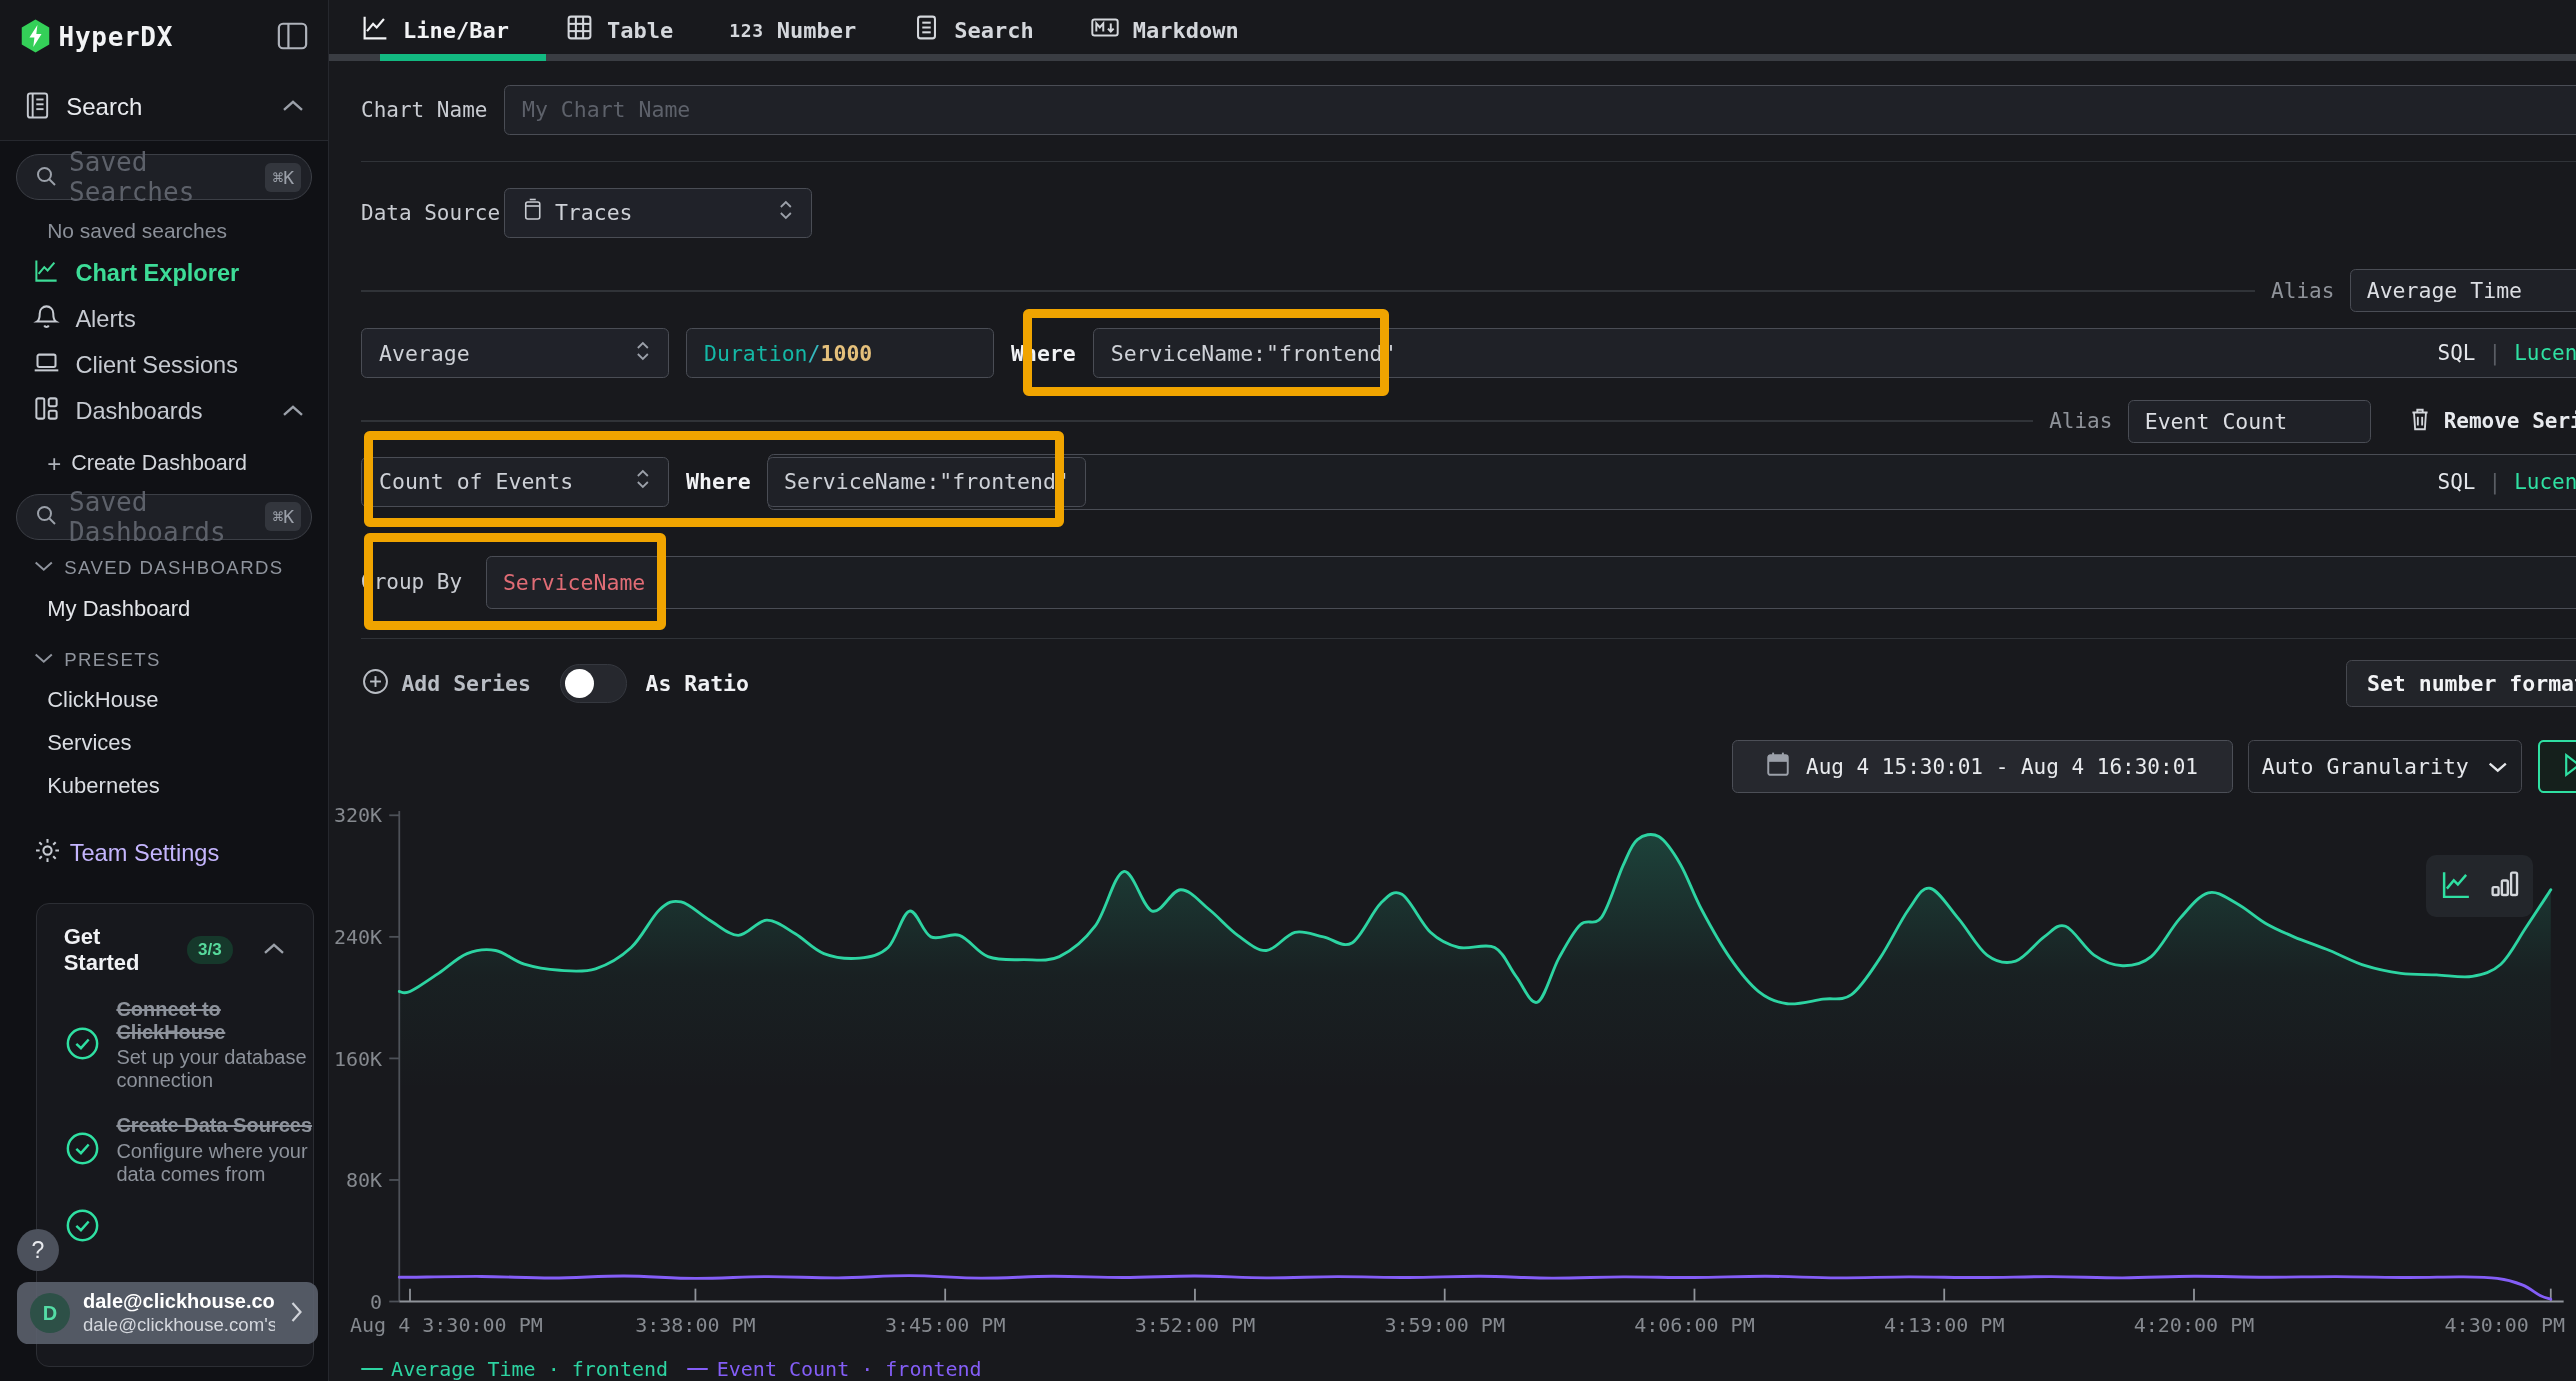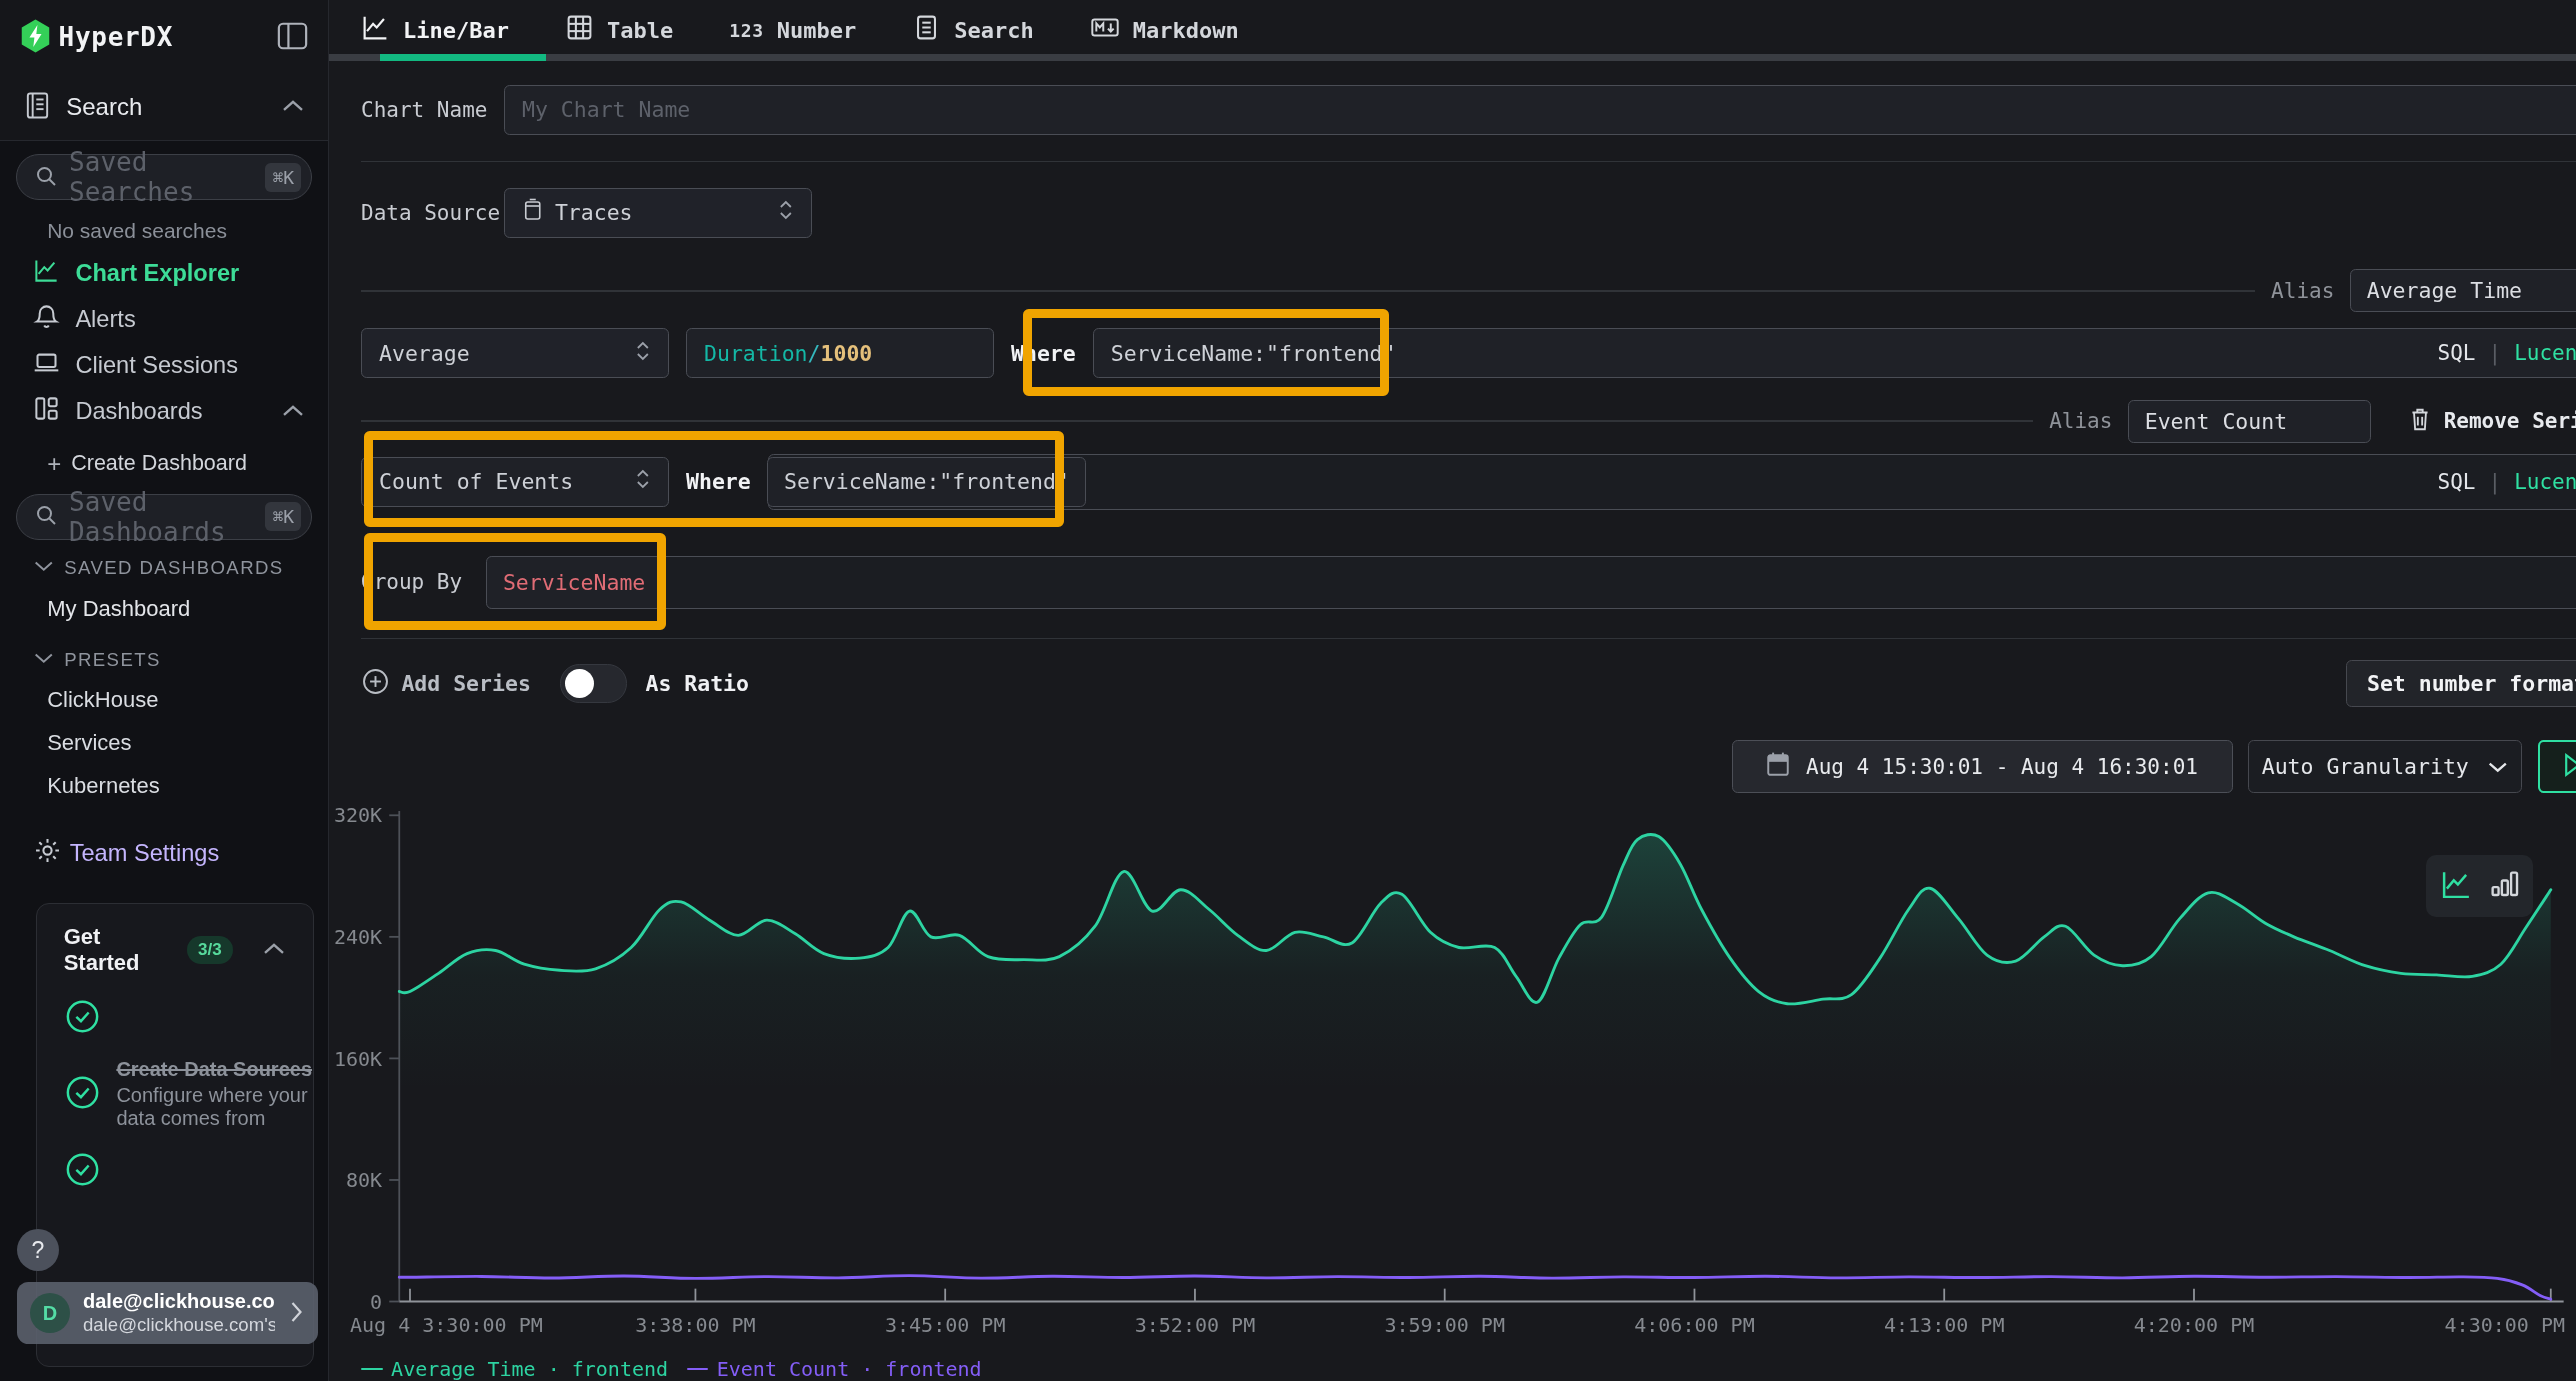--- a/index.html
+++ b/index.html
@@ -289,20 +289,24 @@
             </svg>
         </span>
       </div>
 
       <div class="gs-step">
         <span>
           <svg width="37" height="37" viewBox="0 0 24 24" fill="none" stroke="#2fe0a2" stroke-width="1.6">
               <circle cx="12" cy="12" r="9.5"></circle>
               <polyline points="8,12.2 11,15 16,9.4"></polyline>
             </svg>
+        </span>
+        <span class="gs-texts">
+          <span class="gs-step-title" style="display:block">Connect to ClickHouse</span>
+          <span class="gs-step-desc" style="display:block">Set up your database connection</span>
         </span>
       </div>
       <div class="gs-step">
         <span>
           <svg width="37" height="37" viewBox="0 0 24 24" fill="none" stroke="#2fe0a2" stroke-width="1.6">
               <circle cx="12" cy="12" r="9.5"></circle>
               <polyline points="8,12.2 11,15 16,9.4"></polyline>
             </svg>
         </span>
         <span class="gs-texts">

